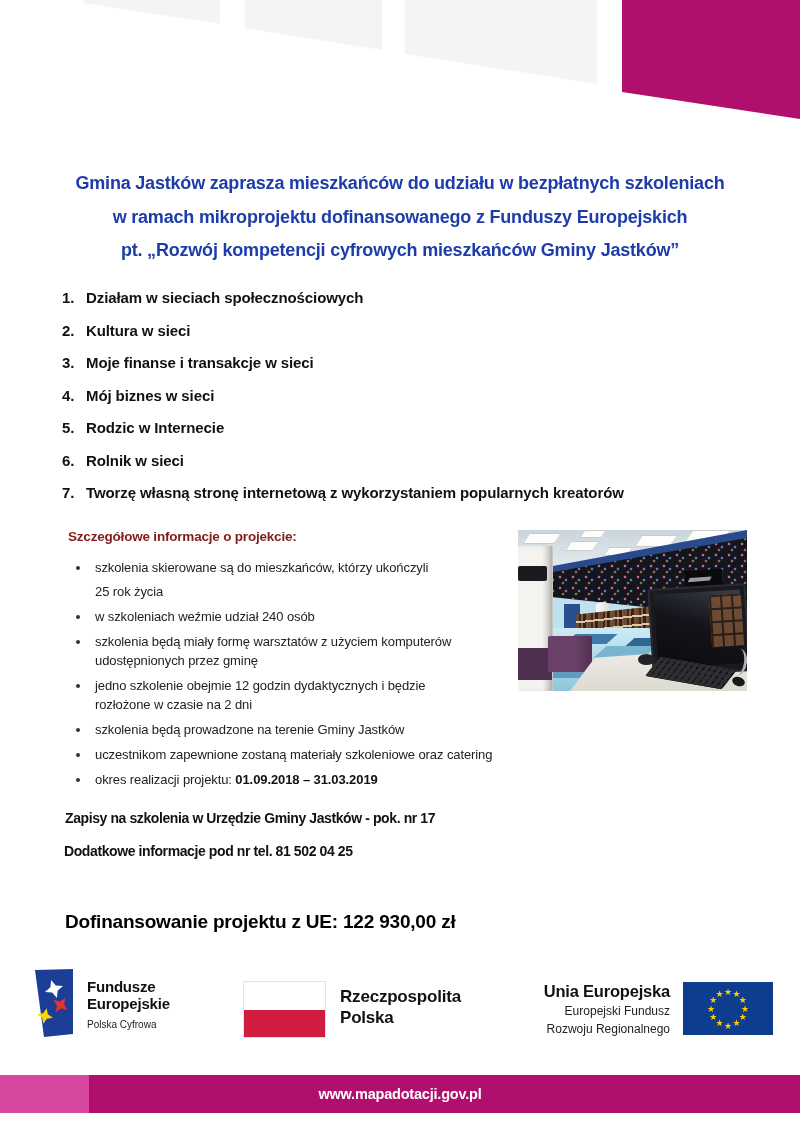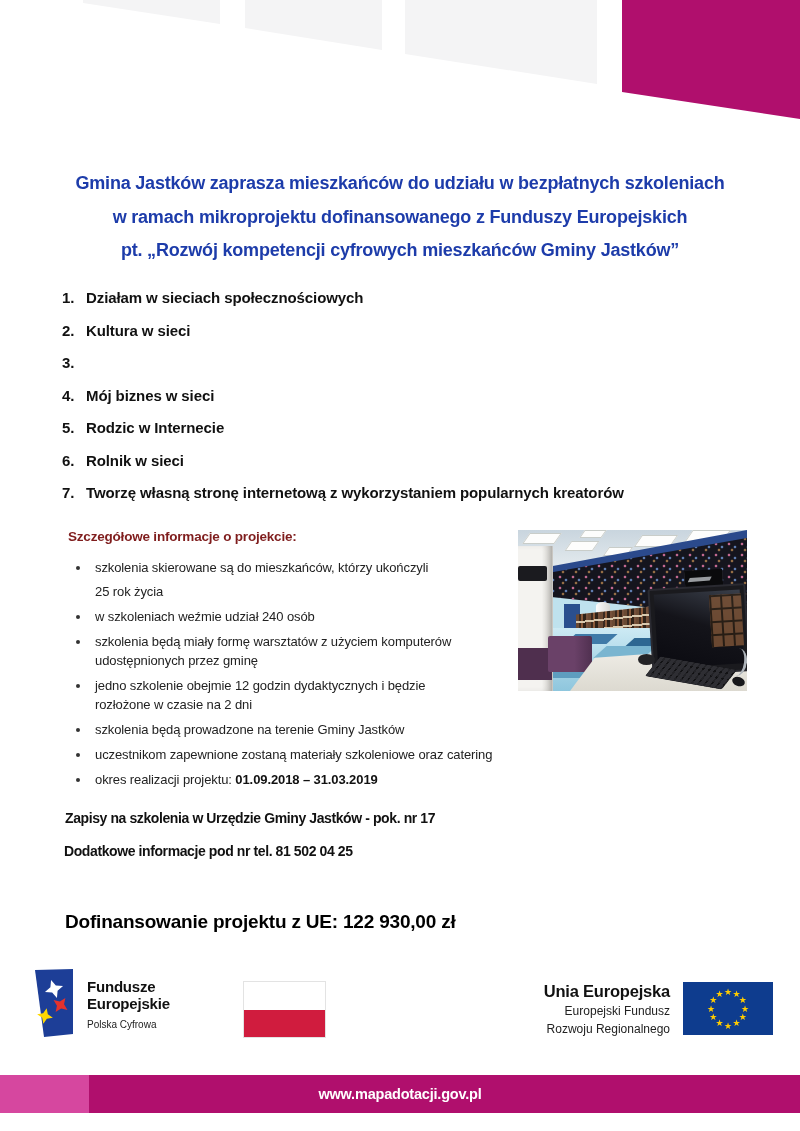--- a/index.html
+++ b/index.html
@@ -130,20 +130,21 @@
     <li>
         <span class="num">1.</span>
         <span>Działam w sieciach społecznościowych</span>
       </li>
     <li>
         <span class="num">2.</span>
         <span>Kultura w sieci</span>
       </li>
     <li>
         <span class="num">3.</span>
+        <span>Moje finanse i transakcje w sieci</span>
       </li>
     <li>
         <span class="num">4.</span>
         <span>Mój biznes w sieci</span>
       </li>
     <li>
         <span class="num">5.</span>
         <span>Rodzic w Internecie</span>
       </li>
     <li>
@@ -259,20 +260,24 @@
   <div class="fe-text">
     <div class="t">Fundusze</div>
     <div class="t">Europejskie</div>
     <div class="s">Polska Cyfrowa</div>
   </div>
 
   <div class="pl-flag">
     <div class="white"></div>
     <div class="red"></div>
   </div>
+  <div class="pl-text">
+    <div>Rzeczpospolita</div>
+    <div>Polska</div>
+  </div>
 
   <div class="eu-text">
     <div class="t">Unia Europejska</div>
     <div class="s">Europejski Fundusz</div>
     <div class="s">Rozwoju Regionalnego</div>
   </div>
   <div class="eu-flag">
       <span class="eu-star" style="left: 45px; top: 9.5px;">★</span>
       <span class="eu-star" style="left: 53.5px; top: 11.7776px;">★</span>
       <span class="eu-star" style="left: 59.7224px; top: 18px;">★</span>

